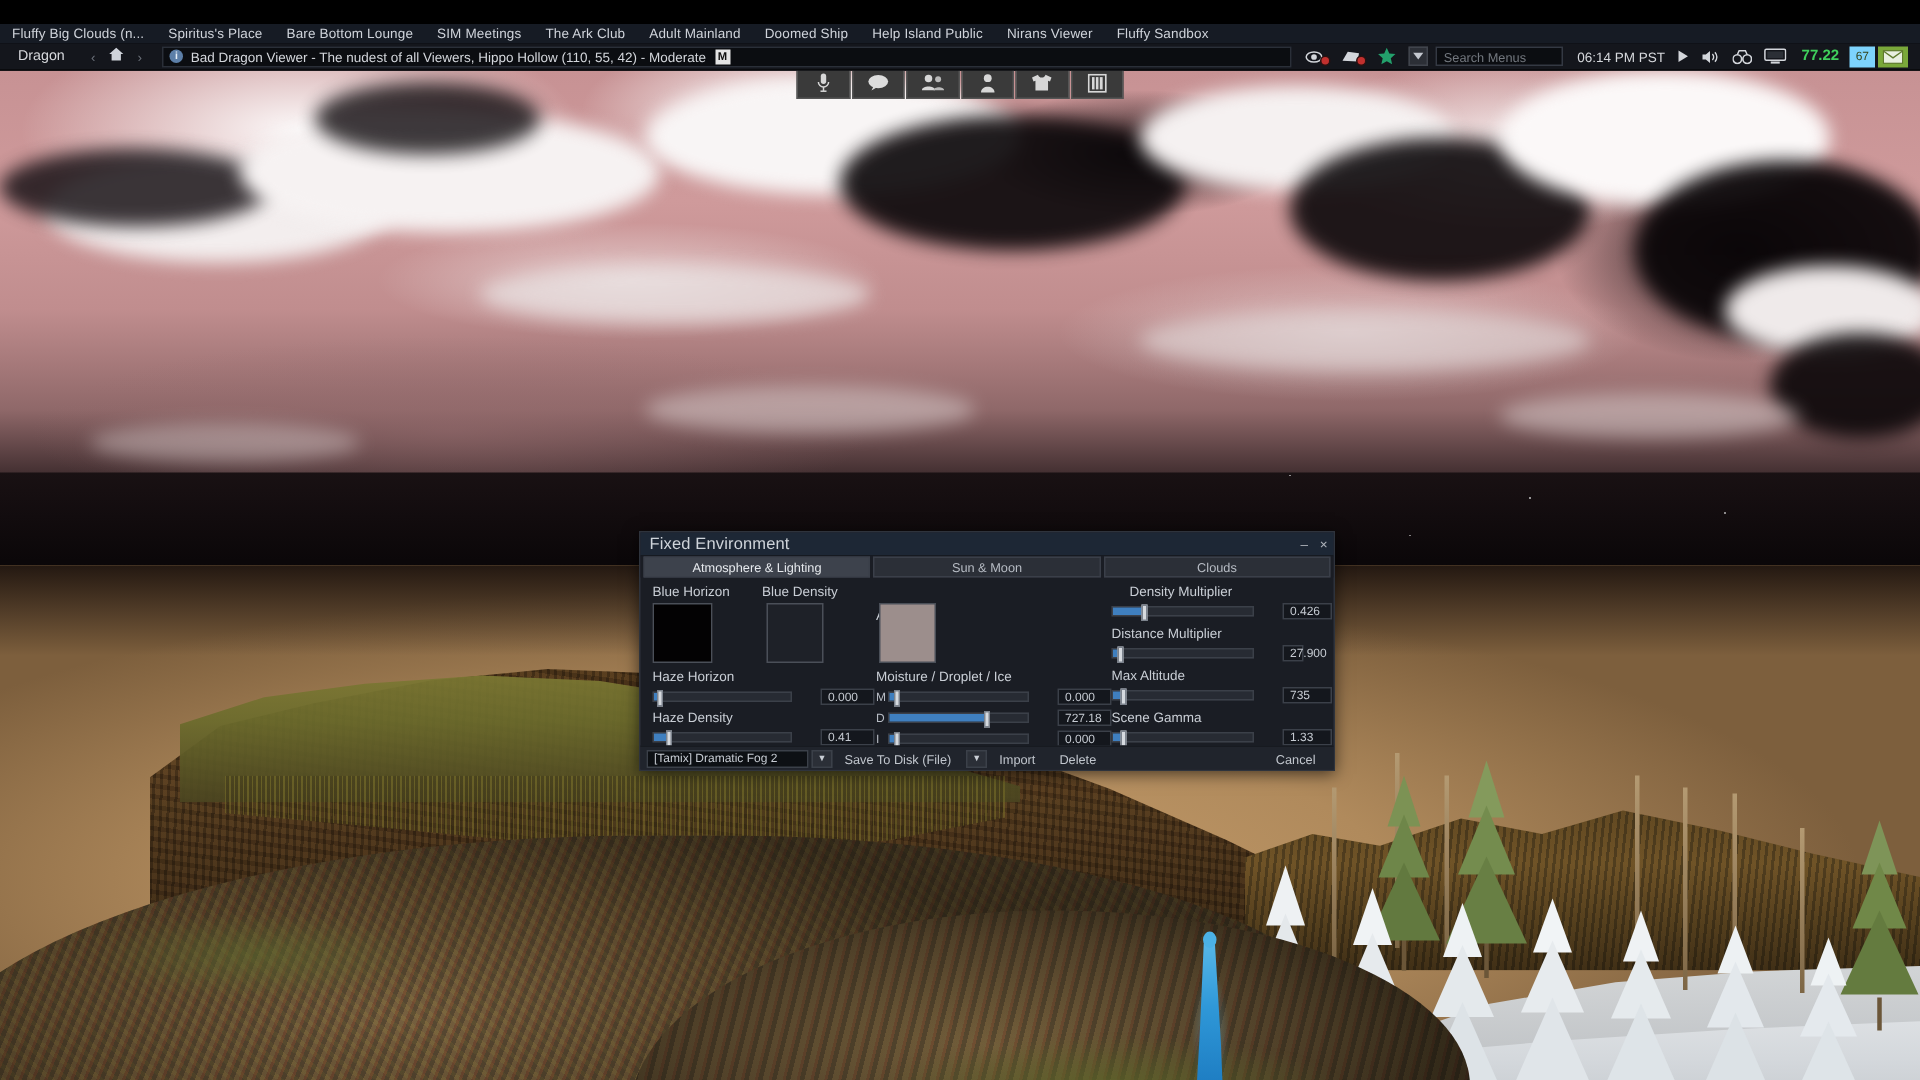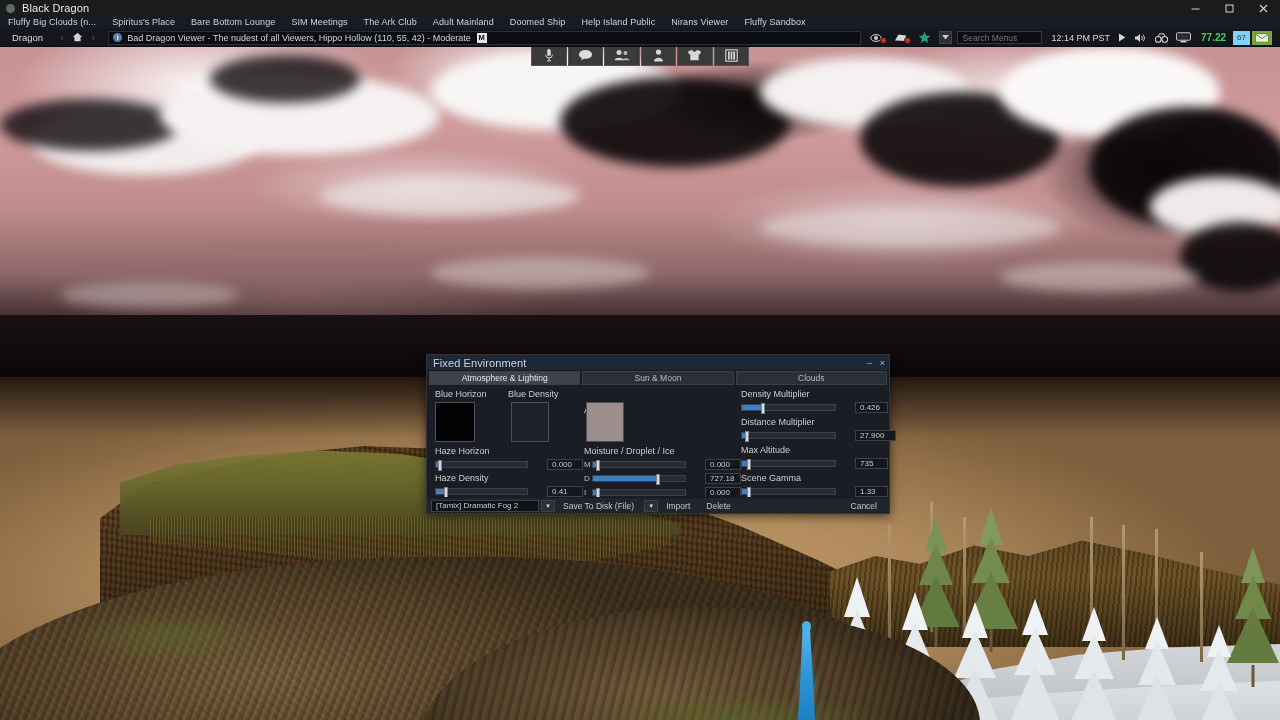--- a/index.html
+++ b/index.html
@@ -355,41 +355,20 @@
     height: 16px; display: flex; align-items: center; justify-content: center;
     color: #c1c6cd; font-size: 8.5px; padding: 0 8px; white-space: nowrap;
   }
   .footer-spacer { flex: 1 1 auto; }
 </style>
 </head>
 <body>
 
 <div id="app">
 
-  <div class="titlebar">
-    <div class="tb-appicon"></div>
-    <div class="tb-title">Black Dragon</div>
-    <div class="tb-spacer"></div>
-    <div class="tb-btn">
-      <svg width="11" height="11" viewBox="0 0 11 11">
-          <line x1="1.5" y1="6" x2="9.5" y2="6" stroke="currentColor" stroke-width="1"></line>
-        </svg>
-    </div>
-    <div class="tb-btn">
-      <svg width="11" height="11" viewBox="0 0 11 11">
-          <rect x="2" y="2" width="7" height="7" fill="none" stroke="currentColor" stroke-width="1"></rect>
-        </svg>
-    </div>
-    <div class="tb-btn">
-      <svg width="11" height="11" viewBox="0 0 11 11">
-          <line x1="2" y1="2" x2="9" y2="9" stroke="currentColor" stroke-width="1.1"></line>
-          <line x1="9" y1="2" x2="2" y2="9" stroke="currentColor" stroke-width="1.1"></line>
-        </svg>
-    </div>
-  </div>
 
   <div class="menubar">
     <div class="menu-item">Fluffy Big Clouds (n...</div>
     <div class="menu-item">Spiritus's Place</div>
     <div class="menu-item">Bare Bottom Lounge</div>
     <div class="menu-item">SIM Meetings</div>
     <div class="menu-item">The Ark Club</div>
     <div class="menu-item">Adult Mainland</div>
     <div class="menu-item">Doomed Ship</div>
     <div class="menu-item">Help Island Public</div>
@@ -433,21 +412,21 @@
           </svg>
       </div>
       <div class="dropdown-btn">
         <svg width="7" height="5" viewBox="0 0 7 5">
             <path d="M0 0 L7 0 L3.5 4.6 Z" fill="#c4c8cf"></path>
           </svg>
       </div>
       <div class="search-menus">
         <span>Search Menus</span>
       </div>
-      <div class="clock">12:14 PM PST</div>
+      <div class="clock">06:14 PM PST</div>
       <div class="nav-sym">
         <svg width="8" height="9" viewBox="0 0 8 9">
             <path d="M1 0.6 L7.3 4.5 L1 8.4 Z" fill="#d3d6db"></path>
           </svg>
       </div>
       <div class="nav-sym">
         <svg width="13" height="10" viewBox="0 0 13 10">
             <path d="M1 3.4 H3.2 L6 1 V9 L3.2 6.6 H1 Z" fill="#d3d6db"></path>
             <path d="M7.6 3 Q9.3 5 7.6 7" fill="none" stroke="#d3d6db" stroke-width=".9"></path>
             <path d="M9.3 1.8 Q11.9 5 9.3 8.2" fill="none" stroke="#d3d6db" stroke-width=".9"></path>
@@ -727,36 +706,36 @@
 
       <div class="slider-row" style="left:157px;top:102px;">
         <div class="sl-mini-label">I</div>
         <div class="track" style="width:94px;">
           <div class="fill" style="width:3%;"></div>
           <div class="thumb" style="left:3%;"></div>
         </div>
         <div class="valbox" style="width:36px;">0.000</div>
       </div>
 
-      <div class="grp-label" style="left:314px;top:4px;">Density Multiplier</div>
+      <div class="grp-label" style="left:326px;top:4px;">Density Multiplier</div>
       <div class="slider-row" style="left:314px;top:17px;">
         <div class="track" style="width:95px;">
           <div class="fill" style="width:20%;"></div>
           <div class="thumb" style="left:20%;"></div>
         </div>
         <div class="valbox" style="width:33px;">0.426</div>
       </div>
 
       <div class="grp-label" style="left:314px;top:32px;">Distance Multiplier</div>
       <div class="slider-row" style="left:314px;top:45px;">
         <div class="track" style="width:95px;">
           <div class="fill" style="width:3%;"></div>
           <div class="thumb" style="left:3%;"></div>
         </div>
-        <div class="valbox" style="width:41px;">27.900</div>
+        <div class="valbox" style="width:14px;">27.900</div>
       </div>
 
       <div class="grp-label" style="left:314px;top:60px;">Max Altitude</div>
       <div class="slider-row" style="left:314px;top:73px;">
         <div class="track" style="width:95px;">
           <div class="fill" style="width:5%;"></div>
           <div class="thumb" style="left:5%;"></div>
         </div>
         <div class="valbox" style="width:33px;">735</div>
       </div>

